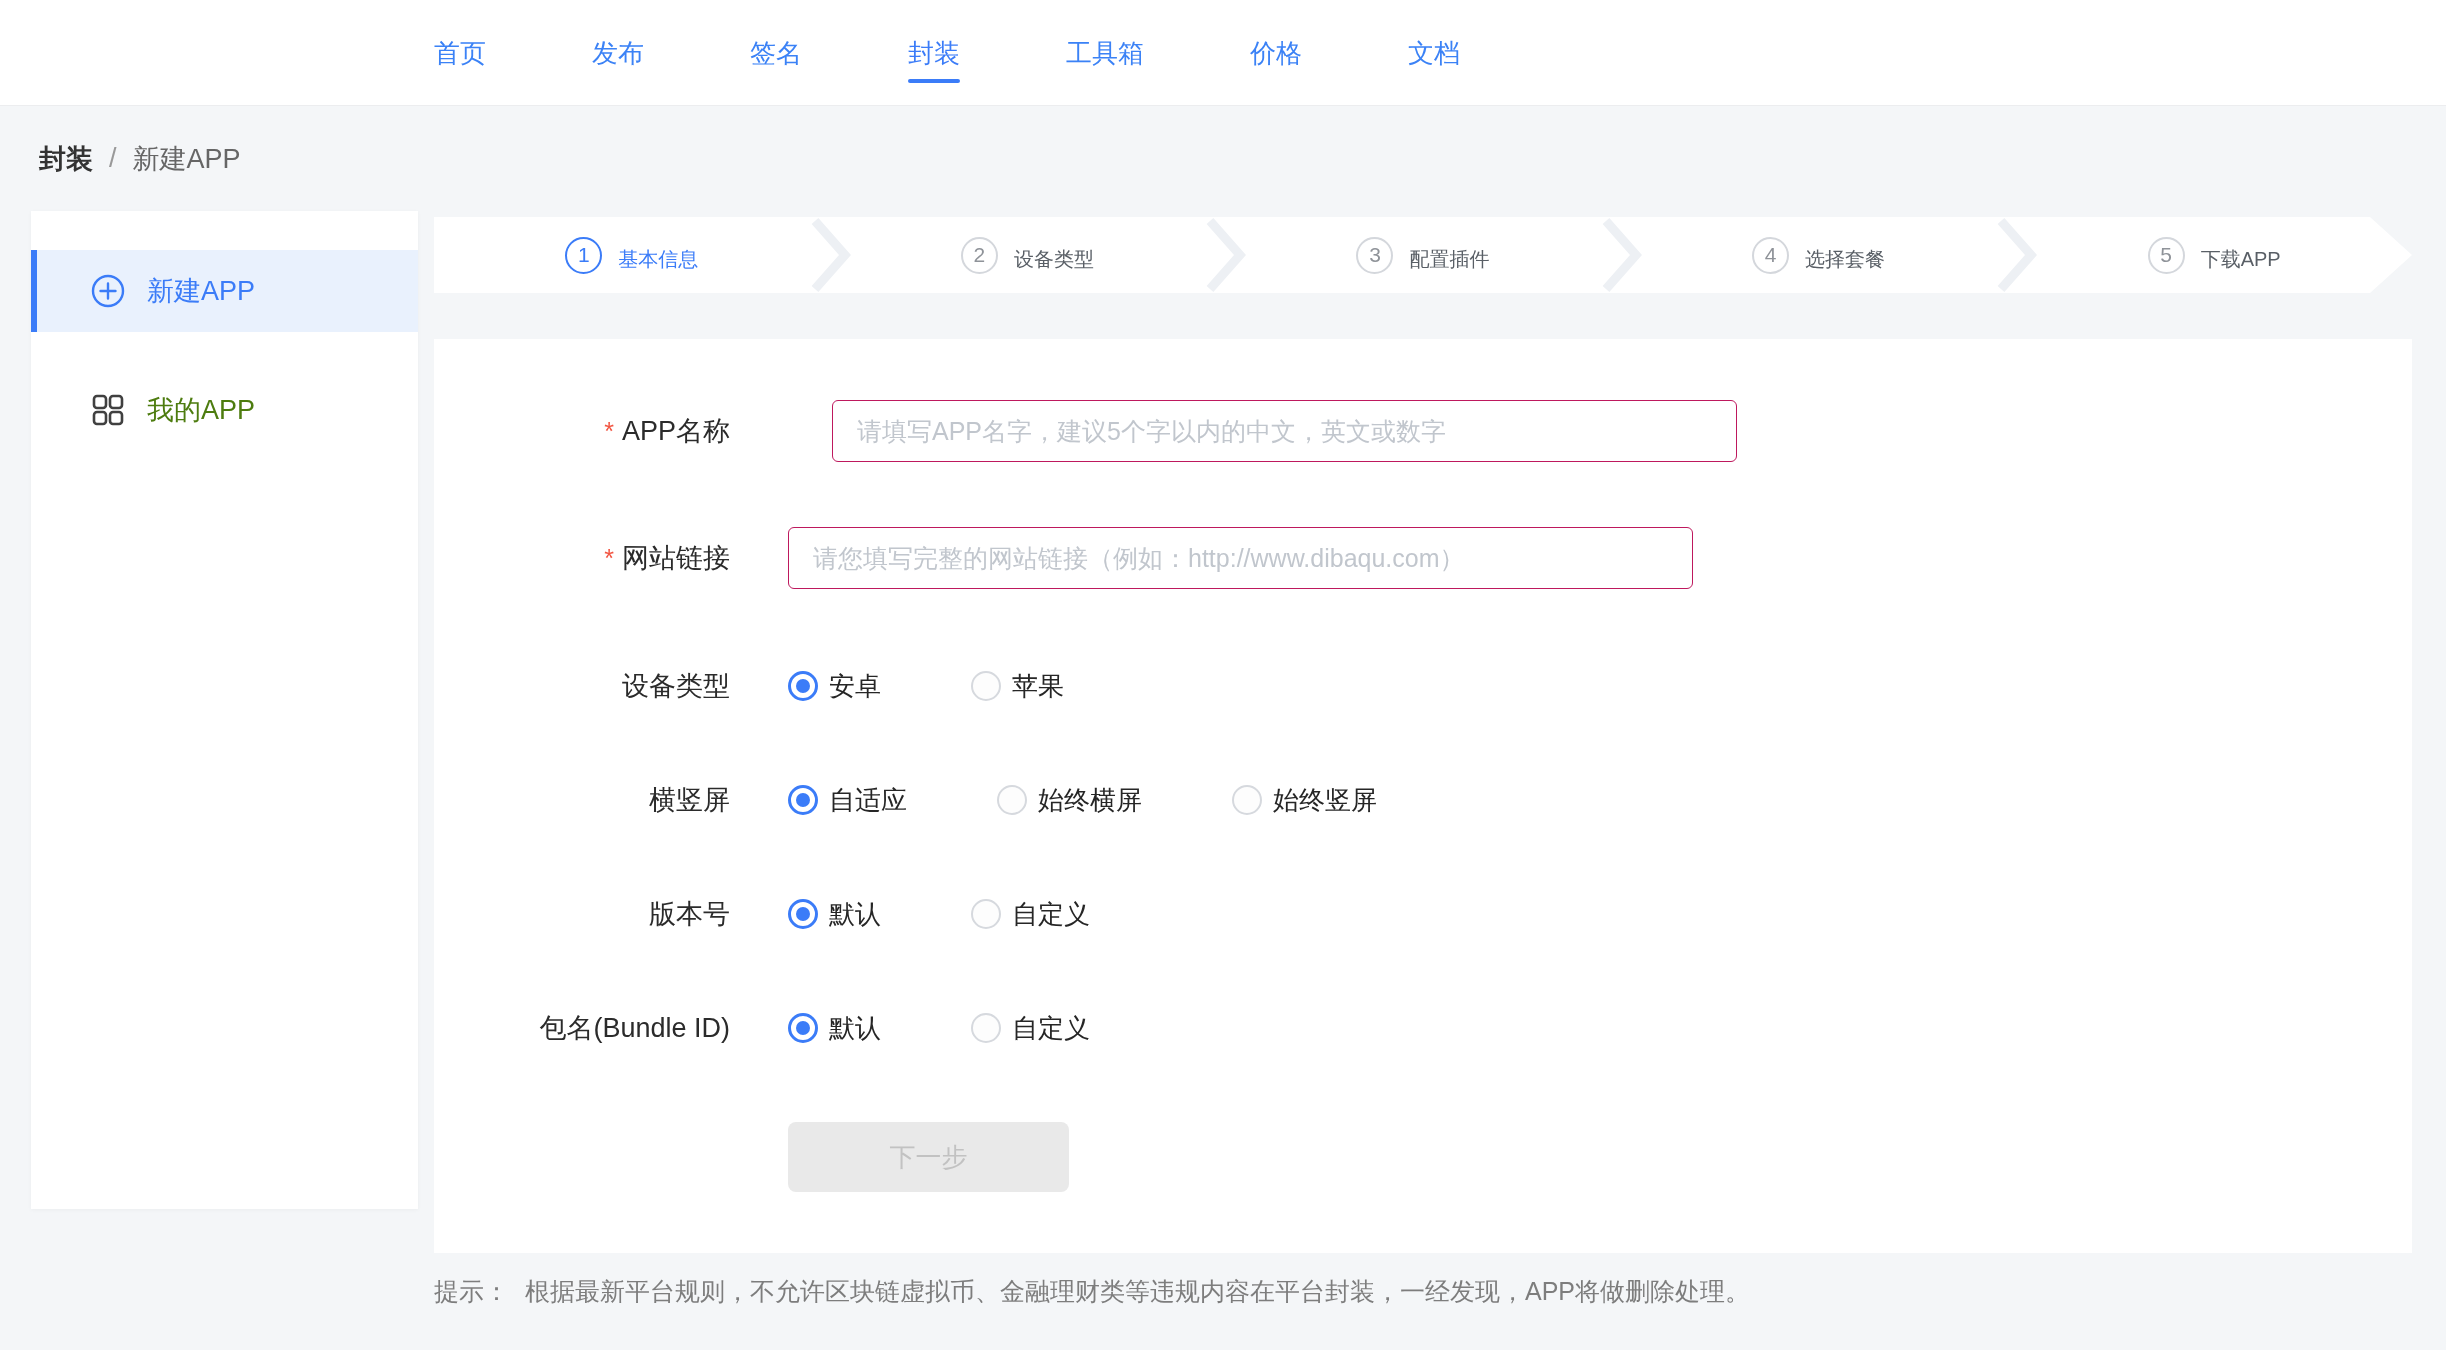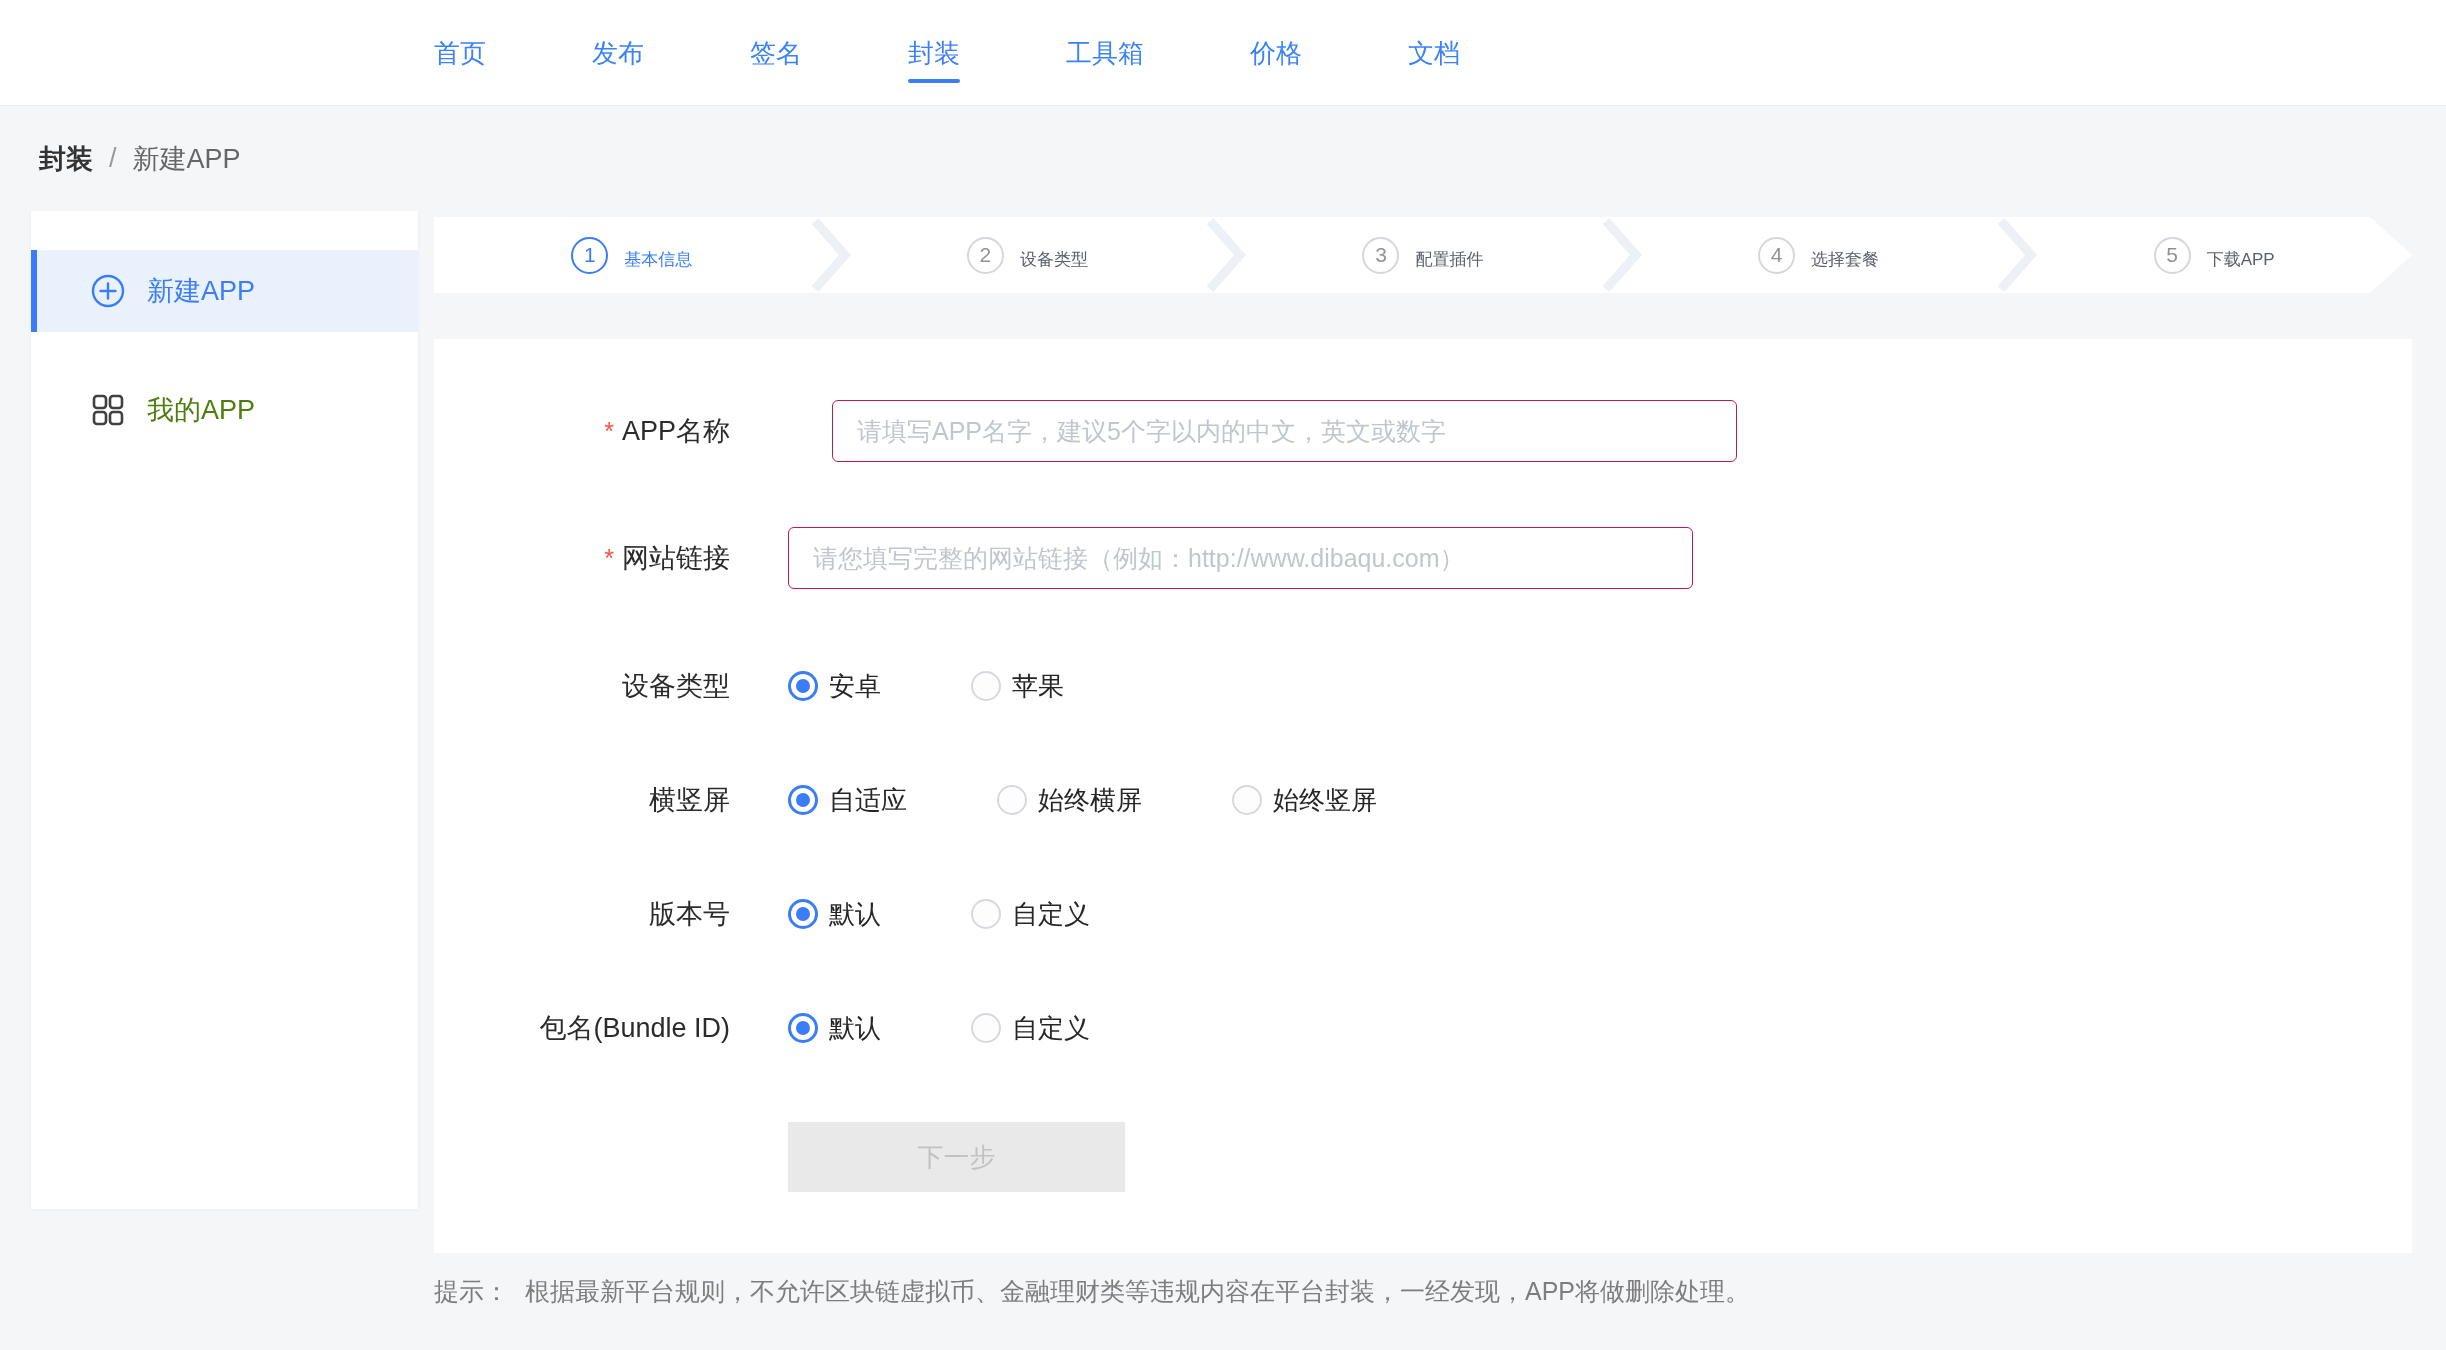--- a/index.html
+++ b/index.html
@@ -62,21 +62,21 @@
   }
   .step {
     flex:1; display:flex; align-items:center; justify-content:center;
     gap:16px; position:relative; cursor:pointer;
   }
   .step-circle {
     width:37px; height:37px; border-radius:50%; border:2px solid #d4d7dc;
     color:#8f9399; font-size:21px; display:flex; align-items:center;
     justify-content:center; flex:none; background:#fff;
   }
-  .step-label { font-size:17px; color:#595f66; white-space:nowrap;margin-top:8px; }
+  .step-label { font-size:20px; color:#595f66; white-space:nowrap;margin-top:8px; }
   .step.active .step-circle { border-color:#3b7cf8; color:#3b7cf8; }
   .step.active .step-label { color:#3b7cf8; }
   .step-sep { position:absolute; right:-21px; top:0; pointer-events:none; }
 
   
   .main-card { margin-top:46px; height:914px; background:#fff; padding-top:61px; }
   .form-row { display:flex; align-items:center; }
   .row-input { margin-bottom:65px;gap:44px; }
   .row-input-2 { margin-bottom:77px; }
   .row-radio { height:40px; margin-bottom:74px; }
@@ -98,22 +98,22 @@
     display:flex; align-items:center; justify-content:center;
   }
   .radio.checked { border:3px solid #3b7cf8; background:#fff; }
   .radio.checked::after {
     content:""; width:14px; height:14px; border-radius:50%; background:#3b7cf8;
   }
   .radio-label { font-size:26px; color:#262626; }
 
   .btn-row { margin-top:4px; }
   .next-btn {
-    margin-left:354px; width:337px; height:70px; background:#e9e9e9;
-    color:#c2c2c2; font-size:26px; border:none; border-radius:0;
+    margin-left:354px; width:281px; height:70px; background:#e9e9e9;
+    color:#c2c2c2; font-size:26px; border:none; border-radius:8px;
     cursor:not-allowed; font-family:inherit;
   }
 
   
   .tip-row { margin-top:22px; font-size:25px; color:#7d7d7d; display:flex; }
   .tip-prefix { margin-right:16px; flex:none; }
 </style>
 </head>
 <body>
 

